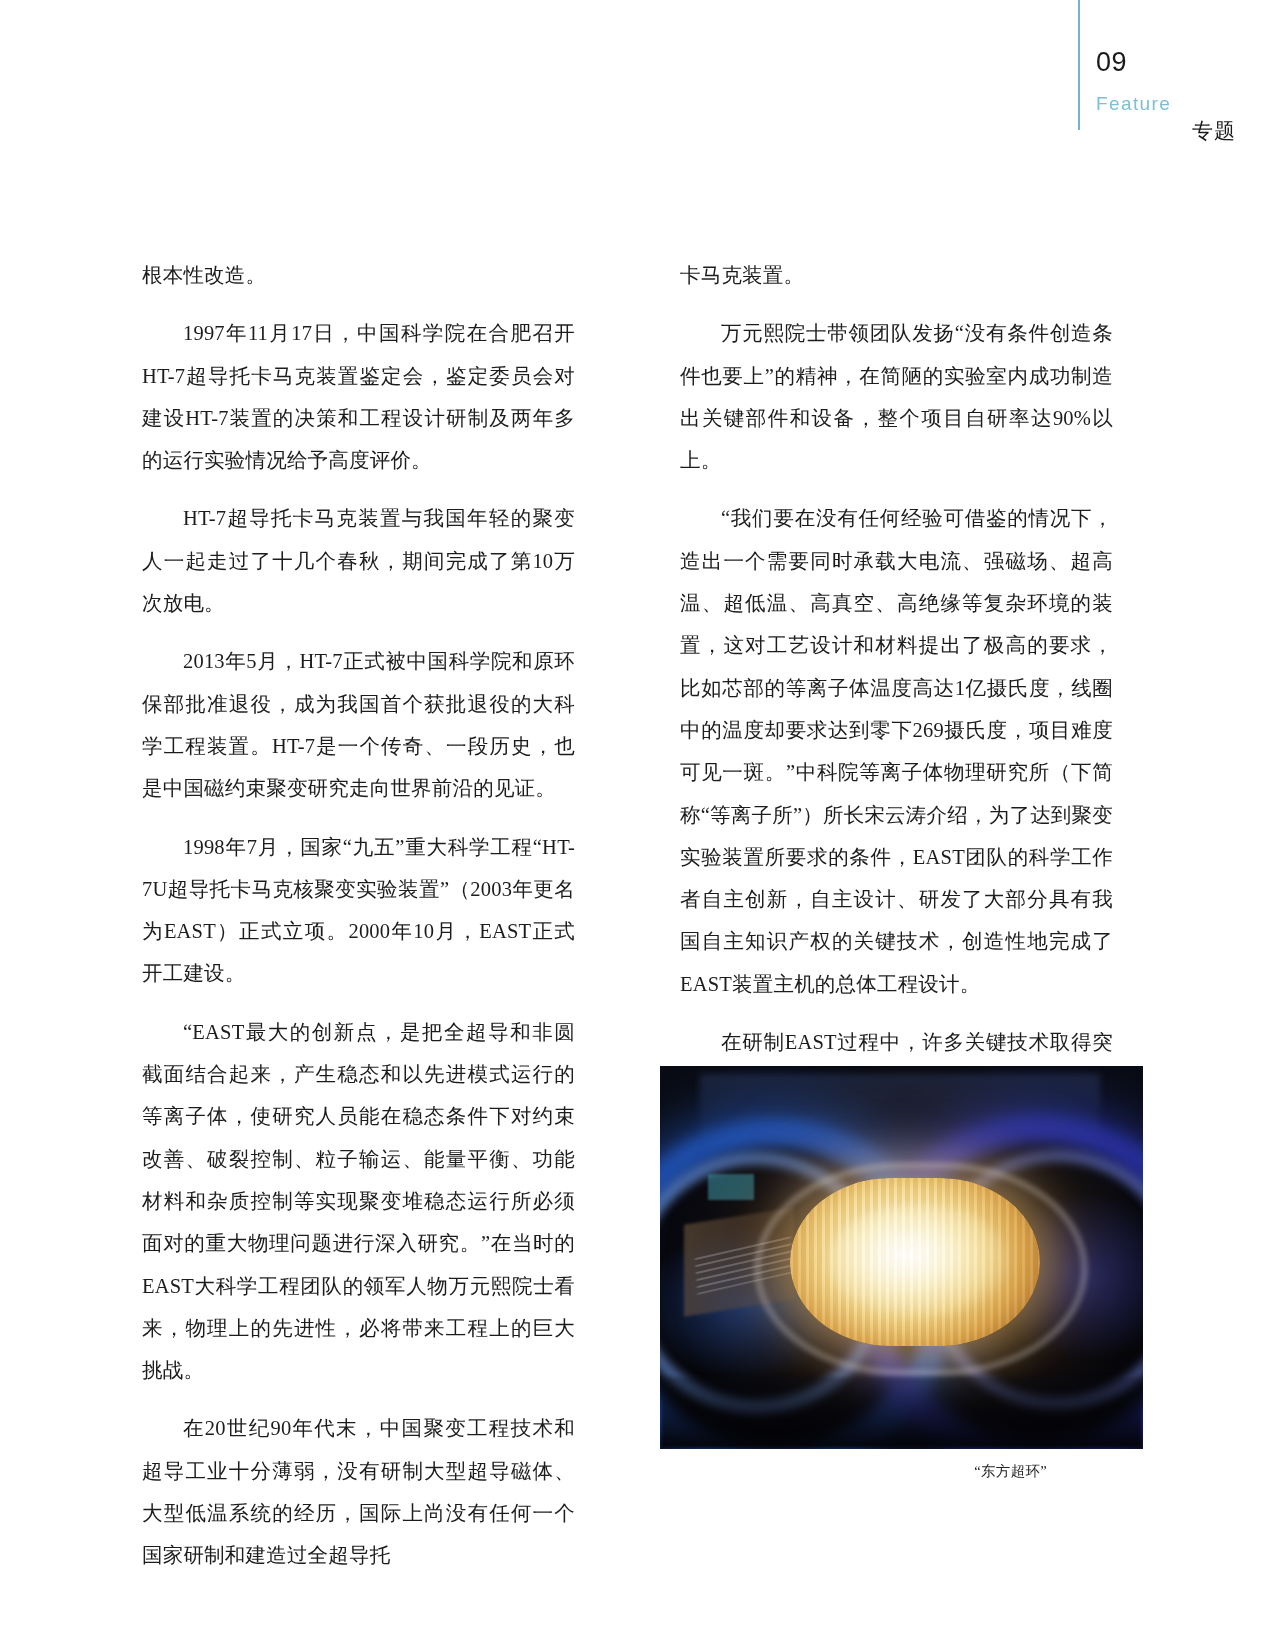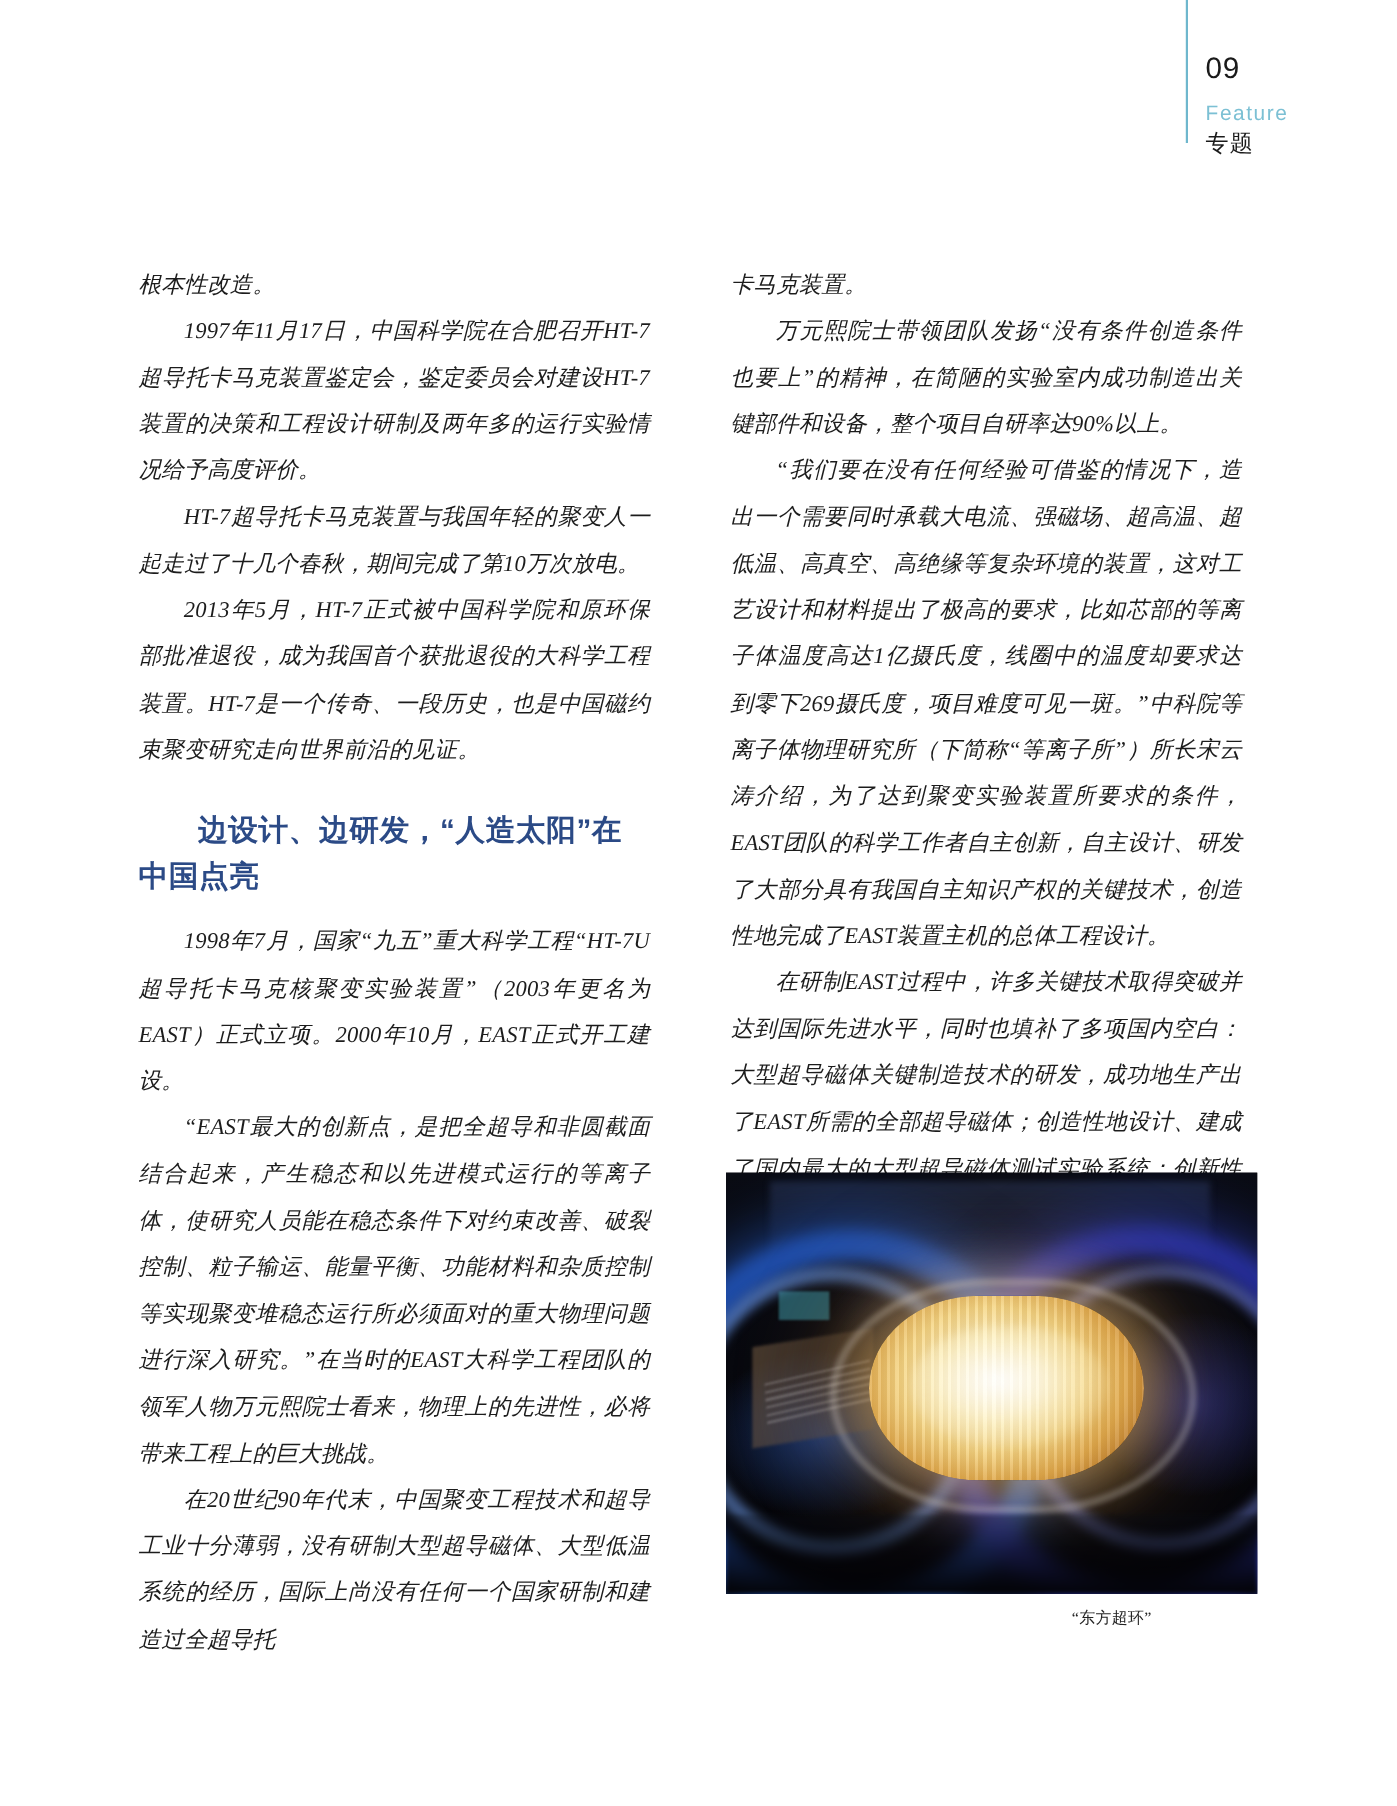--- a/index.html
+++ b/index.html
@@ -56,42 +56,41 @@
     letter-spacing: 1.4px;
     margin-top: 16px;
   }
   .header-section-cn {
     font-family: "Liberation Sans", "DejaVu Sans", sans-serif;
     font-size: 21px;
     line-height: 26px;
     color: #1a1a1a;
     letter-spacing: 1px;
     margin-top: 2px;
-    text-align: left;
+    text-align: right;
     padding-right: 30px;
   }
 
   
   .col {
     position: absolute;
     top: 238px;
     width: 465px;
   }
   .col-left  { left: 126px; }
   .col-right { left: 664px; }
 
   p.body {
-    margin: 0;
+    margin: 16px;
     font-size: 20.5px;
     line-height: 42.3px;
     text-align: justify;
     text-justify: inter-ideograph;
     letter-spacing: 0.2px;
     color: #1c1c1c;
-    font-style: italic;
   }
   p.indent { text-indent: 2em; }
 
   h2.section-title {
     margin: 32px 0 18px 0;
     font-family: "Liberation Sans", "DejaVu Sans", sans-serif;
     font-size: 27px;
     line-height: 41px;
     font-weight: bold;
     color: #2b4a86;
@@ -240,21 +239,20 @@
     <div class="header-section-cn">专题</div>
   </div>
 </div>
 
 <div class="col col-left">
   <p class="body">根本性改造。</p>
   <p class="body indent">1997年11月17日，中国科学院在合肥召开HT-7超导托卡马克装置鉴定会，鉴定委员会对建设HT-7装置的决策和工程设计研制及两年多的运行实验情况给予高度评价。</p>
   <p class="body indent">HT-7超导托卡马克装置与我国年轻的聚变人一起走过了十几个春秋，期间完成了第10万次放电。</p>
   <p class="body indent">2013年5月，HT-7正式被中国科学院和原环保部批准退役，成为我国首个获批退役的大科学工程装置。HT-7是一个传奇、一段历史，也是中国磁约束聚变研究走向世界前沿的见证。</p>
 
-  <h2 class="section-title">边设计、边研发，“人造太阳”在中国点亮</h2>
 
   <p class="body indent">1998年7月，国家“九五”重大科学工程“HT-7U超导托卡马克核聚变实验装置”（2003年更名为EAST）正式立项。2000年10月，EAST正式开工建设。</p>
   <p class="body indent">“EAST最大的创新点，是把全超导和非圆截面结合起来，产生稳态和以先进模式运行的等离子体，使研究人员能在稳态条件下对约束改善、破裂控制、粒子输运、能量平衡、功能材料和杂质控制等实现聚变堆稳态运行所必须面对的重大物理问题进行深入研究。”在当时的EAST大科学工程团队的领军人物万元熙院士看来，物理上的先进性，必将带来工程上的巨大挑战。</p>
   <p class="body indent">在20世纪90年代末，中国聚变工程技术和超导工业十分薄弱，没有研制大型超导磁体、大型低温系统的经历，国际上尚没有任何一个国家研制和建造过全超导托</p>
 </div>
 
 <div class="col col-right">
   <p class="body">卡马克装置。</p>
   <p class="body indent">万元熙院士带领团队发扬“没有条件创造条件也要上”的精神，在简陋的实验室内成功制造出关键部件和设备，整个项目自研率达90%以上。</p>
   <p class="body indent">“我们要在没有任何经验可借鉴的情况下，造出一个需要同时承载大电流、强磁场、超高温、超低温、高真空、高绝缘等复杂环境的装置，这对工艺设计和材料提出了极高的要求，比如芯部的等离子体温度高达1亿摄氏度，线圈中的温度却要求达到零下269摄氏度，项目难度可见一斑。”中科院等离子体物理研究所（下简称“等离子所”）所长宋云涛介绍，为了达到聚变实验装置所要求的条件，EAST团队的科学工作者自主创新，自主设计、研发了大部分具有我国自主知识产权的关键技术，创造性地完成了EAST装置主机的总体工程设计。</p>

